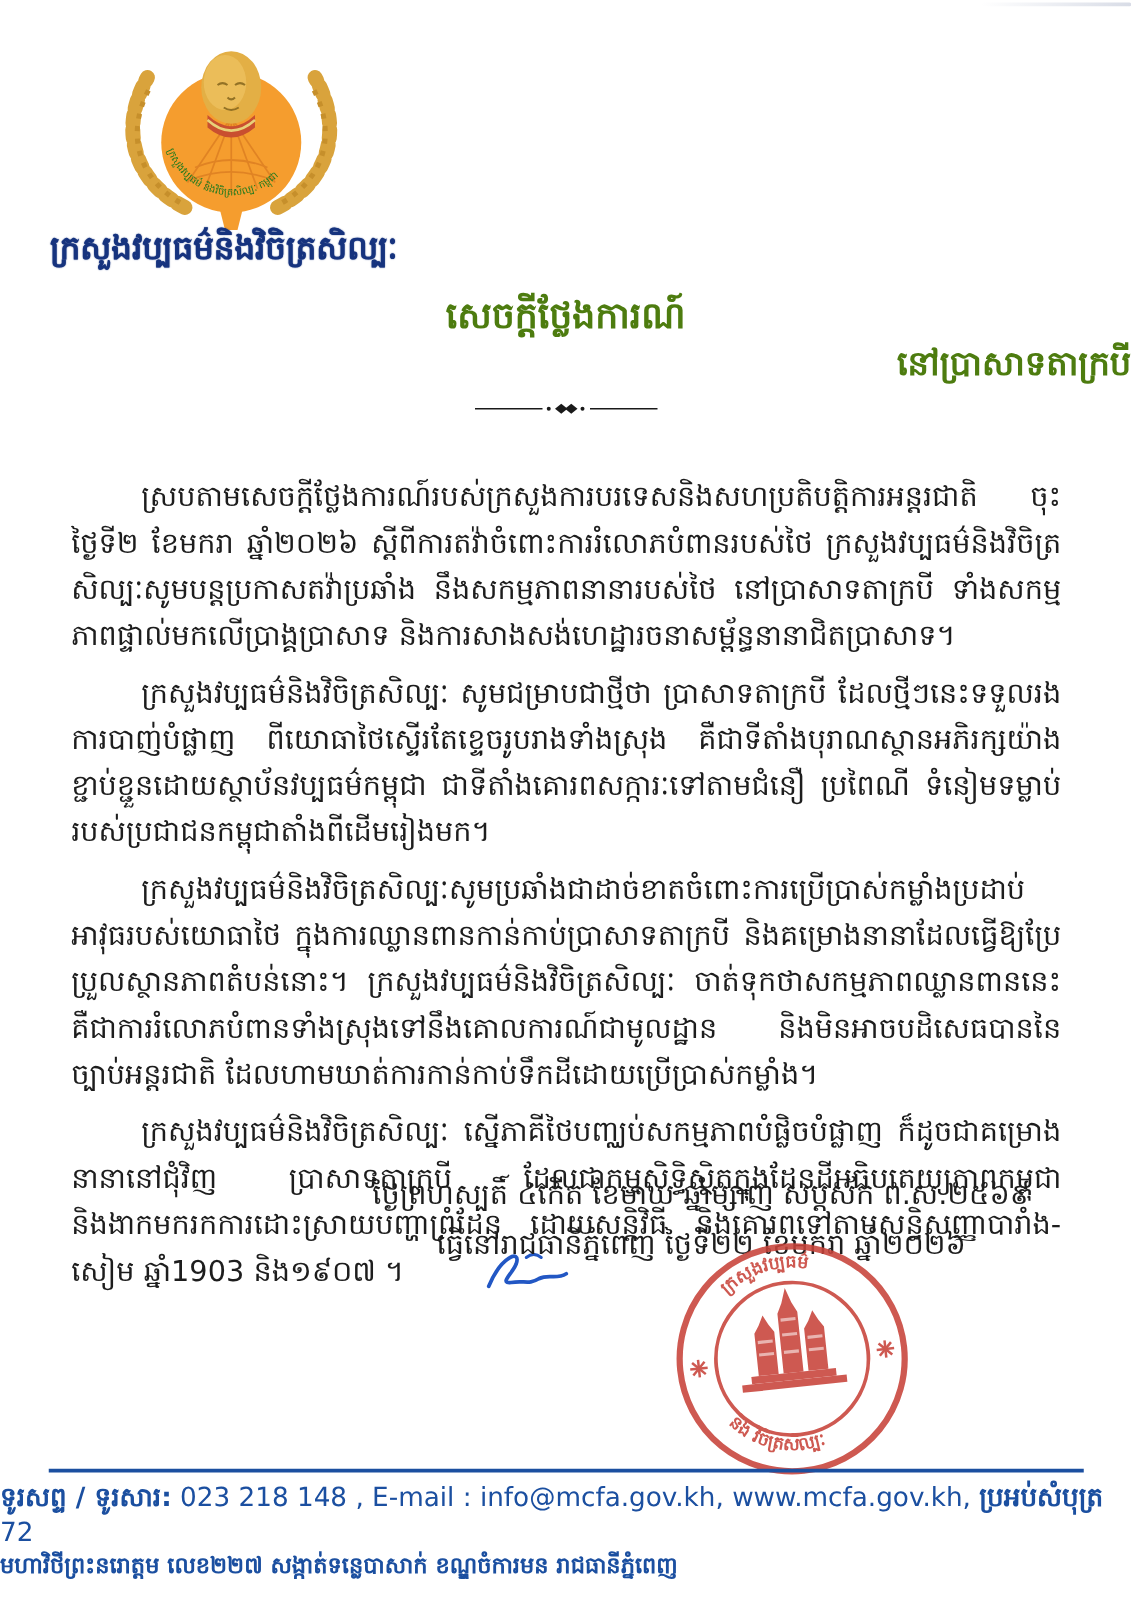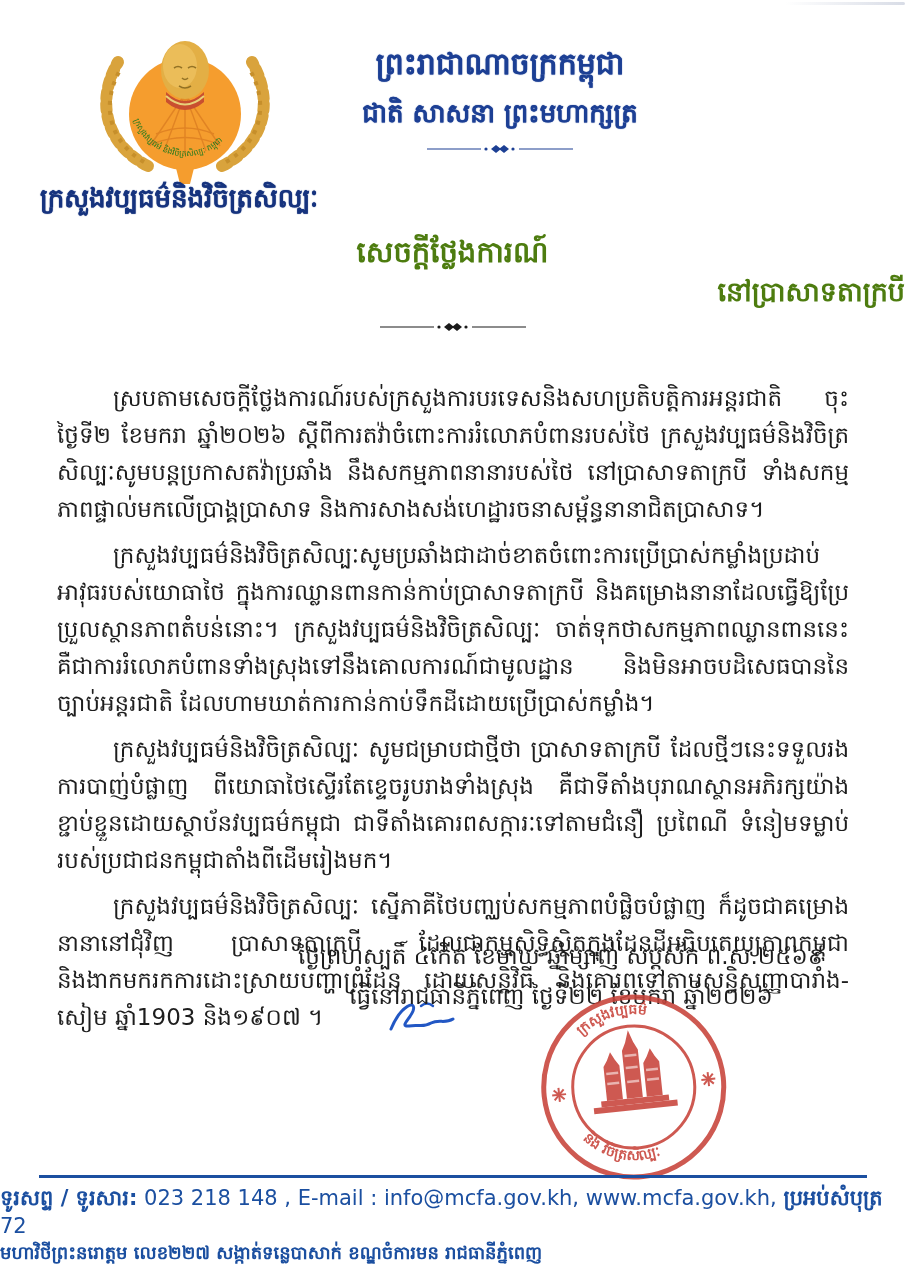--- a/index.html
+++ b/index.html
@@ -96,56 +96,42 @@
 
       <defs>
           <path id="embArc" d="M48 86 A54 54 0 0 0 150 86"></path>
         </defs>
       <text font-size="8" fill="#1e7a1e">
         <textPath href="#embArc">ក្រសួងវប្បធម៌ និងវិចិត្រសិល្បៈ កម្ពុជា</textPath>
       </text>
     </svg>
   </div>
 
-  <div class="header-text">
-    <div class="kingdom">ព្រះរាជាណាចក្រកម្ពុជា</div>
-    <div class="motto">ជាតិ សាសនា ព្រះមហាក្សត្រ</div>
-    <div class="ornament blue">
-      <svg width="150" height="12" viewBox="0 0 150 12">
-        <line x1="2" y1="6" x2="56" y2="6" stroke="currentColor" stroke-width="1.2"></line>
-        <line x1="94" y1="6" x2="148" y2="6" stroke="currentColor" stroke-width="1.2"></line>
-        <circle cx="61" cy="6" r="1.6" fill="currentColor"></circle>
-        <path d="M66 6 l5 -4 5 4 -5 4 z" fill="currentColor"></path>
-        <path d="M74 6 l5 -4 5 4 -5 4 z" fill="currentColor"></path>
-        <circle cx="88" cy="6" r="1.6" fill="currentColor"></circle>
-      </svg>
-    </div>
-  </div>
 
   <div class="ministry-name">ក្រសួងវប្បធម៌និងវិចិត្រសិល្បៈ</div>
 
   <div class="doc-title">
     <div class="t1">សេចក្តីថ្លែងការណ៍</div>
     <div class="t3">នៅប្រាសាទតាក្របី</div>
     <div class="ornament black">
       <svg width="150" height="12" viewBox="0 0 150 12">
         <line x1="2" y1="6" x2="56" y2="6" stroke="currentColor" stroke-width="1.2"></line>
         <line x1="94" y1="6" x2="148" y2="6" stroke="currentColor" stroke-width="1.2"></line>
         <circle cx="61" cy="6" r="1.6" fill="currentColor"></circle>
         <path d="M66 6 l5 -4 5 4 -5 4 z" fill="currentColor"></path>
         <path d="M74 6 l5 -4 5 4 -5 4 z" fill="currentColor"></path>
         <circle cx="88" cy="6" r="1.6" fill="currentColor"></circle>
       </svg>
     </div>
   </div>
 
   <div class="body-text">
     <p>ស្របតាមសេចក្តីថ្លែងការណ៍របស់ក្រសួងការបរទេសនិងសហប្រតិបត្តិការអន្តរជាតិ ចុះថ្ងៃទី២ ខែមករា ឆ្នាំ២០២៦ ស្តីពីការតវ៉ាចំពោះការរំលោភបំពានរបស់ថៃ ក្រសួងវប្បធម៌និងវិចិត្រសិល្បៈសូមបន្តប្រកាសតវ៉ាប្រឆាំង នឹងសកម្មភាពនានារបស់ថៃ នៅប្រាសាទតាក្របី ទាំងសកម្មភាពផ្ទាល់មកលើប្រាង្គប្រាសាទ និងការសាងសង់ហេដ្ឋារចនាសម្ព័ន្ធនានាជិតប្រាសាទ។</p>
+    <p>ក្រសួងវប្បធម៌និងវិចិត្រសិល្បៈ សូមជម្រាបជាថ្មីថា ប្រាសាទតាក្របី ដែលថ្មីៗនេះទទួលរងការបាញ់បំផ្លាញ ពីយោធាថៃស្ទើរតែខ្ទេចរូបរាងទាំងស្រុង គឺជាទីតាំងបុរាណស្ថានអភិរក្សយ៉ាងខ្ជាប់ខ្ជួនដោយស្ថាប័នវប្បធម៌កម្ពុជា ជាទីតាំងគោរពសក្ការៈទៅតាមជំនឿ ប្រពៃណី ទំនៀមទម្លាប់របស់ប្រជាជនកម្ពុជាតាំងពីដើមរៀងមក។</p>
     <p>ក្រសួងវប្បធម៌និងវិចិត្រសិល្បៈសូមប្រឆាំងជាដាច់ខាតចំពោះការប្រើប្រាស់កម្លាំងប្រដាប់អាវុធរបស់យោធាថៃ ក្នុងការឈ្លានពានកាន់កាប់ប្រាសាទតាក្របី និងគម្រោងនានាដែលធ្វើឱ្យប្រែប្រួលស្ថានភាពតំបន់នោះ។ ក្រសួងវប្បធម៌និងវិចិត្រសិល្បៈ ចាត់ទុកថាសកម្មភាពឈ្លានពាននេះគឺជាការរំលោភបំពានទាំងស្រុងទៅនឹងគោលការណ៍ជាមូលដ្ឋាន និងមិនអាចបដិសេធបាននៃច្បាប់អន្តរជាតិ ដែលហាមឃាត់ការកាន់កាប់ទឹកដីដោយប្រើប្រាស់កម្លាំង។</p>
-    <p>ក្រសួងវប្បធម៌និងវិចិត្រសិល្បៈ សូមជម្រាបជាថ្មីថា ប្រាសាទតាក្របី ដែលថ្មីៗនេះទទួលរងការបាញ់បំផ្លាញ ពីយោធាថៃស្ទើរតែខ្ទេចរូបរាងទាំងស្រុង គឺជាទីតាំងបុរាណស្ថានអភិរក្សយ៉ាងខ្ជាប់ខ្ជួនដោយស្ថាប័នវប្បធម៌កម្ពុជា ជាទីតាំងគោរពសក្ការៈទៅតាមជំនឿ ប្រពៃណី ទំនៀមទម្លាប់របស់ប្រជាជនកម្ពុជាតាំងពីដើមរៀងមក។</p>
     <p><span>ក្រសួងវប្បធម៌និងវិចិត្រសិល្បៈ ស្នើភាគីថៃបញ្ឈប់សកម្មភាពបំផ្លិចបំផ្លាញ ក៏ដូចជាគម្រោងនានានៅជុំវិញ ប្រាសាទតាក្របី ដែលជាកម្មសិទ្ធិស្ថិតក្នុងដែនដីអធិបតេយ្យភាពកម្ពុជា និងងាកមករកការដោះស្រាយបញ្ហាព្រំដែន ដោយសន្តិវិធី និងគោរពទៅតាមសន្ធិសញ្ញាបារាំង-សៀម ឆ្នាំ1903 និង១៩០៧ ។</span><span class="sig-wrap">
       <svg width="70" height="36" viewBox="0 0 70 36">
         <path d="M4 30 C14 6, 30 0, 26 12 C23 20, 12 28, 22 27 C32 25, 36 29, 44 24 C52 20, 58 25, 66 20" stroke="#2257c4" stroke-width="3" fill="none" stroke-linecap="round"></path>
         <path d="M34 7 Q40 2 46 7" stroke="#2257c4" stroke-width="2.4" fill="none" stroke-linecap="round"></path>
       </svg>
     </span></p>
   </div>
 
   <div class="closing">
     <div>ថ្ងៃព្រហស្បតិ៍ ៤កើត ខែមាឃ ឆ្នាំម្សាញ់ សប្តស័ក ព.ស.២៥៦៩</div>

